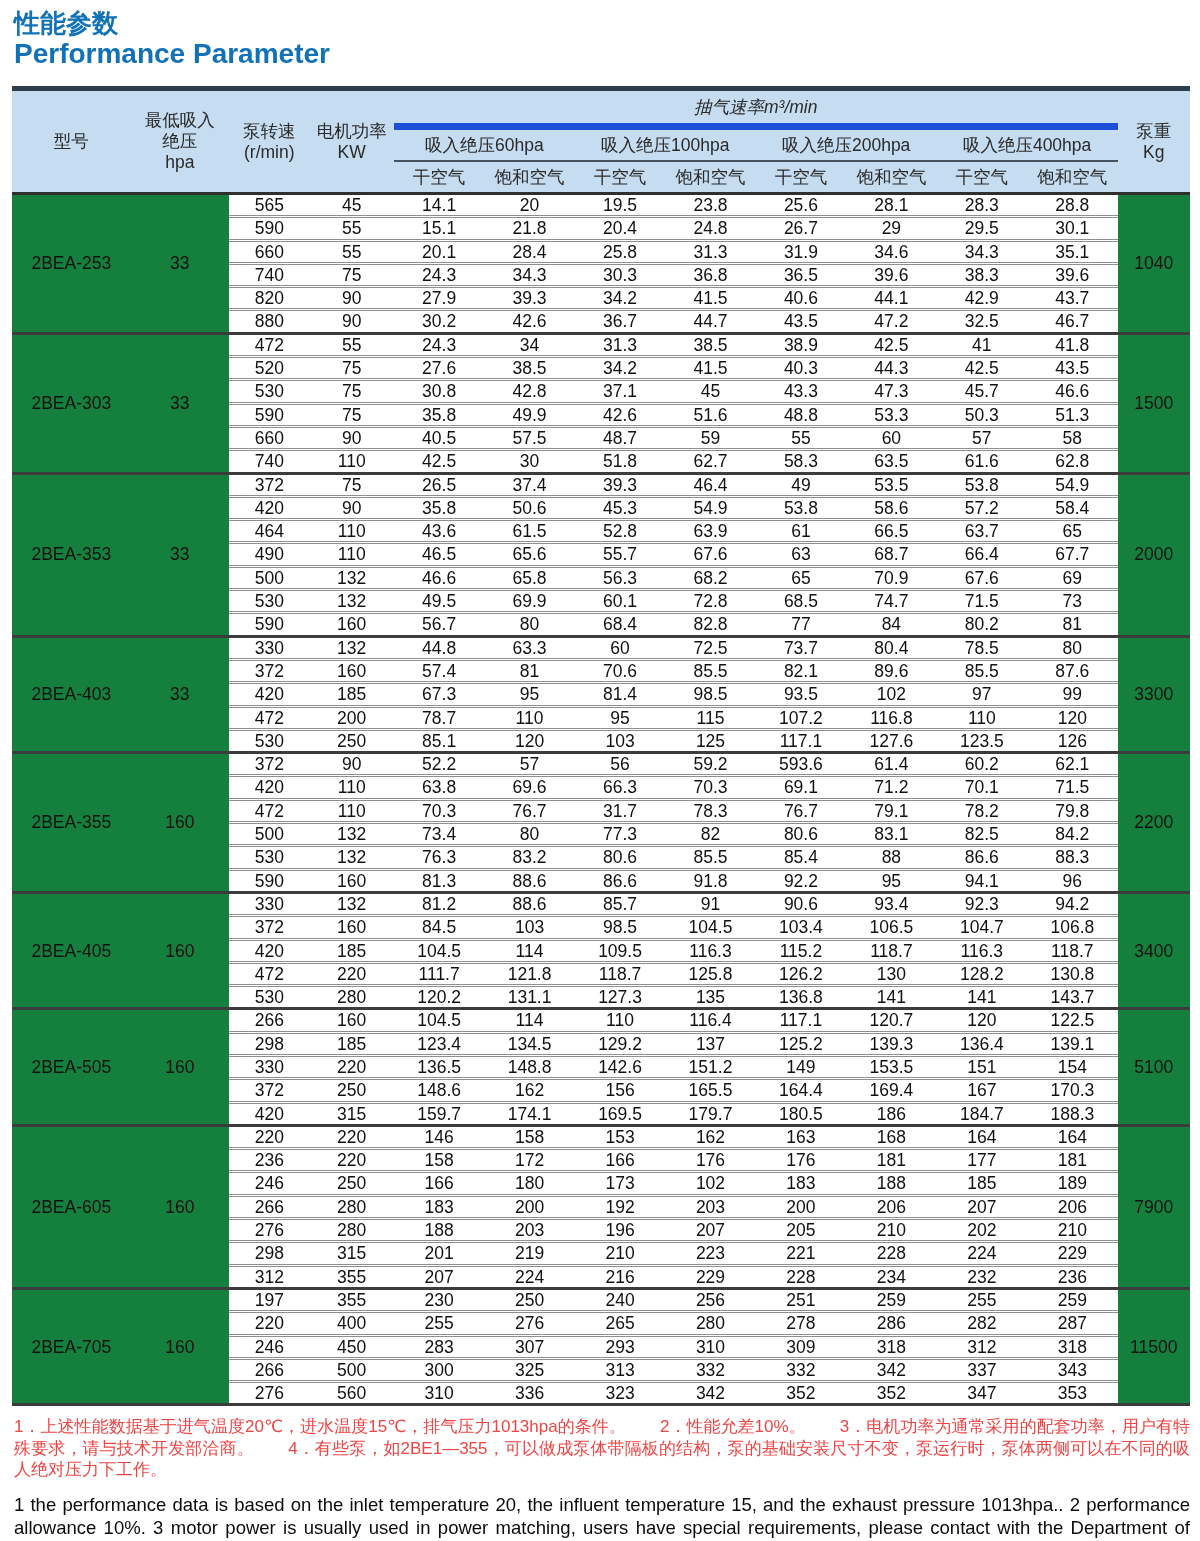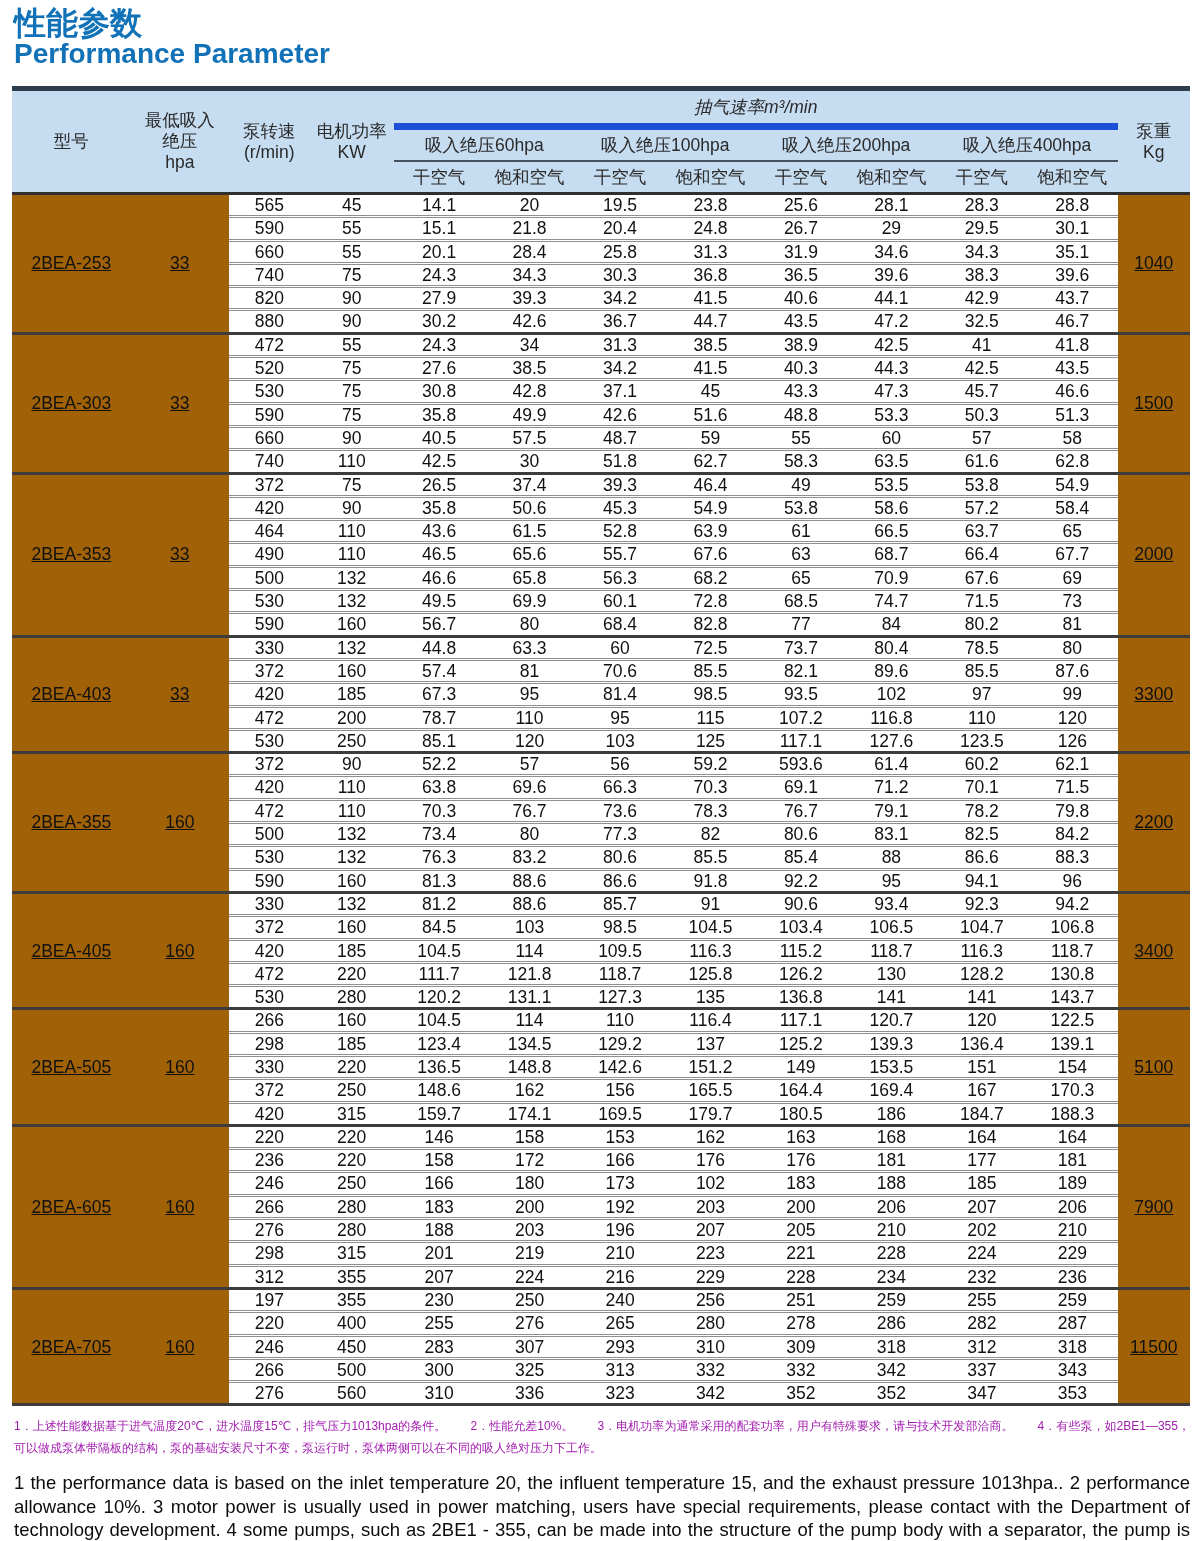--- a/index.html
+++ b/index.html
@@ -15,21 +15,21 @@
     width:1200px;
     font-family:"Liberation Sans","DejaVu Sans",sans-serif;
     color:var(--text);
   }
   .page{padding:6px 10px 0 12px;}
 
   
   .title-block{margin:2px 0 16px 2px;}
   .title-cn{
     color:var(--title-blue);
-    font-size:32px;
+    font-size:26px;
     font-weight:bold;
     line-height:30px;
   }
   .title-en{
     color:var(--title-blue);
     font-size:28px;
     font-weight:600;
     line-height:32px;
   }
 
@@ -75,31 +75,30 @@
     white-space:nowrap;
   }
   tbody tr:not(.group-end) td.value-cell{
     border-bottom:3px double var(--inner-line);
   }
   tbody tr.group-end td{
     border-bottom:3px solid var(--group-line);
   }
   td.model-cell, td.pressure-cell, td.weight-cell{
     border-bottom:3px solid var(--group-line);
-    background:#a16207;
-    text-decoration:underline;
+    background:#15803d;
   }
 
   
   .notes{margin:10px 2px 0 2px;width:1176px;}
   .note-cn{
-    font-size:12px;
+    font-size:17px;
     line-height:21.5px;
     text-align:justify;
-    color:#a21caf;
+    color:#ef4444;
   }
   .note-en{
     margin-top:12px;
     font-size:18.5px;
     line-height:23.5px;
     text-align:justify;
     color:#0c0c0c;
   }
 </style>
 </head>
@@ -485,21 +484,21 @@
           <td class="value-cell">69.1</td>
           <td class="value-cell">71.2</td>
           <td class="value-cell">70.1</td>
           <td class="value-cell">71.5</td>
         </tr>
         <tr>
           <td class="value-cell">472</td>
           <td class="value-cell">110</td>
           <td class="value-cell">70.3</td>
           <td class="value-cell">76.7</td>
-          <td class="value-cell">73.6</td>
+          <td class="value-cell">31.7</td>
           <td class="value-cell">78.3</td>
           <td class="value-cell">76.7</td>
           <td class="value-cell">79.1</td>
           <td class="value-cell">78.2</td>
           <td class="value-cell">79.8</td>
         </tr>
         <tr>
           <td class="value-cell">500</td>
           <td class="value-cell">132</td>
           <td class="value-cell">73.4</td>

